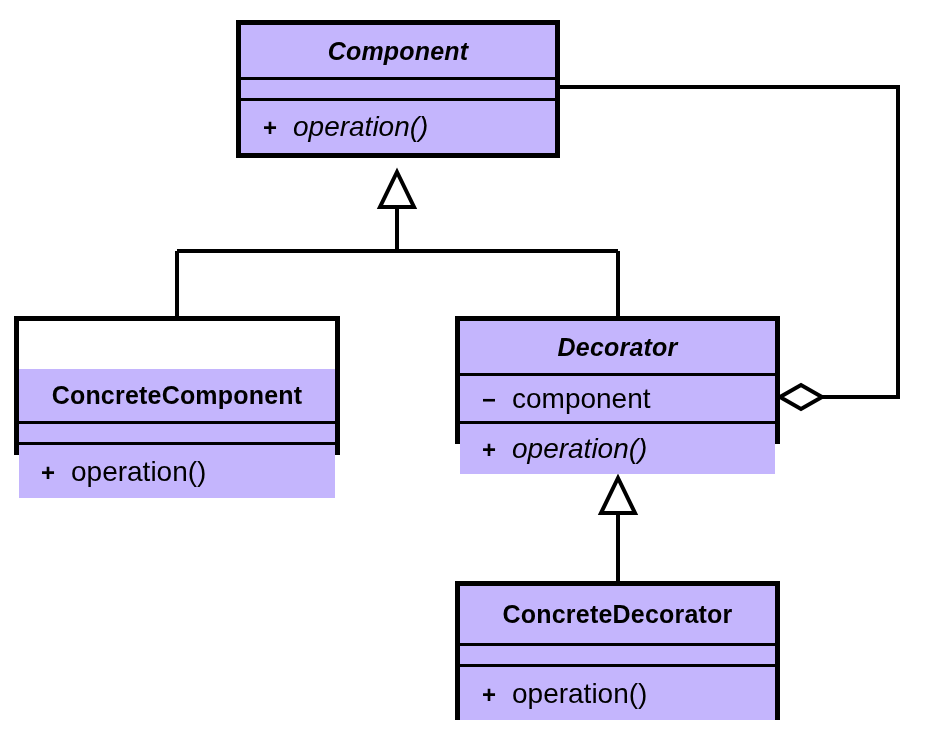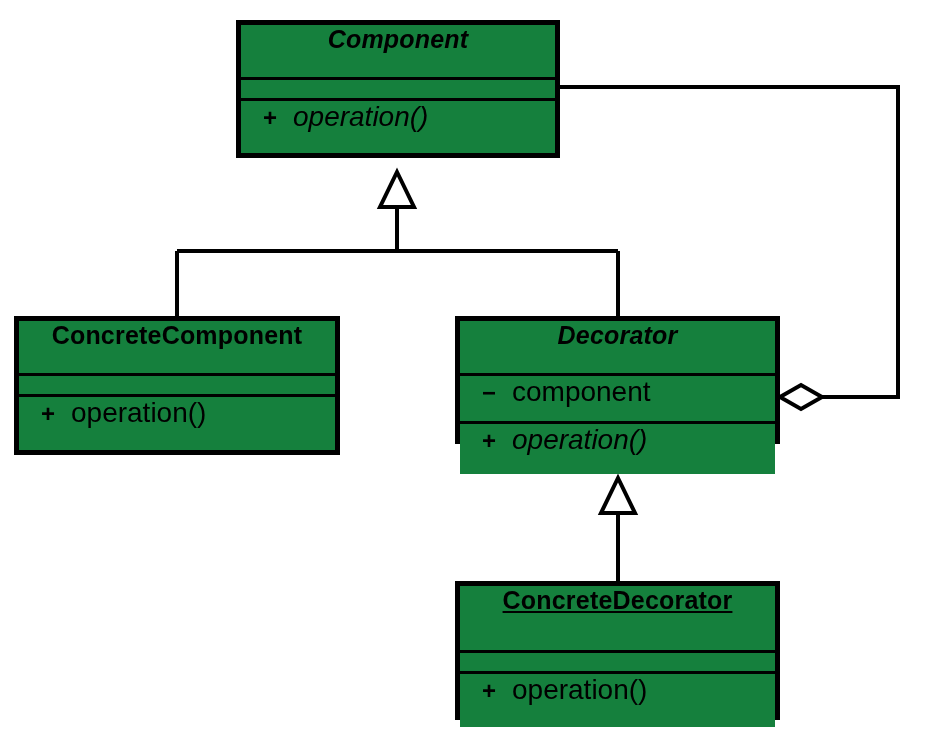--- a/index.html
+++ b/index.html
@@ -26,21 +26,22 @@
   .uml-class {
     position: absolute;
     box-sizing: border-box;
     background: #ffffff;
     border: 5px solid #000000;
     z-index: 5;
   }
   .compartment {
     box-sizing: border-box;
     display: flex;
-    background: #15803d;
+    align-items: center;
+    background: #c4b5fd;
   }
   .compartment.name-compartment {
     justify-content: center;
   }
   .compartment.divided {
     border-top: 3px solid #000000;
   }
   .class-name {
     font-size: 25px;
     font-weight: bold;
@@ -105,21 +106,21 @@
     <div class="compartment divided" style="height:21px;"></div>
     <div class="compartment divided" style="height:55px;">
       <div class="member-row">
         <span class="visibility">+</span>
         <span class="member-name abstract">operation()</span>
       </div>
     </div>
   </div>
 
   <div class="uml-class" style="left:14px; top:316px; width:326px; height:139px;">
-    <div class="compartment name-compartment" style="height:52px;">
+    <div class="compartment name-compartment" style="height:52px;margin-top:48px;">
       <span class="class-name">ConcreteComponent</span>
     </div>
     <div class="compartment divided" style="height:21px;"></div>
     <div class="compartment divided" style="height:56px;">
       <div class="member-row">
         <span class="visibility">+</span>
         <span class="member-name">operation()</span>
       </div>
     </div>
   </div>
@@ -136,21 +137,21 @@
     </div>
     <div class="compartment divided" style="height:53px;">
       <div class="member-row">
         <span class="visibility">+</span>
         <span class="member-name abstract">operation()</span>
       </div>
     </div>
   </div>
 
   <div class="uml-class" style="left:455px; top:581px; width:325px; height:139px;">
-    <div class="compartment name-compartment" style="height:64px;text-decoration:underline;">
+    <div class="compartment name-compartment" style="height:57px;">
       <span class="class-name">ConcreteDecorator</span>
     </div>
     <div class="compartment divided" style="height:21px;"></div>
     <div class="compartment divided" style="height:56px;">
       <div class="member-row">
         <span class="visibility">+</span>
         <span class="member-name">operation()</span>
       </div>
     </div>
   </div>

